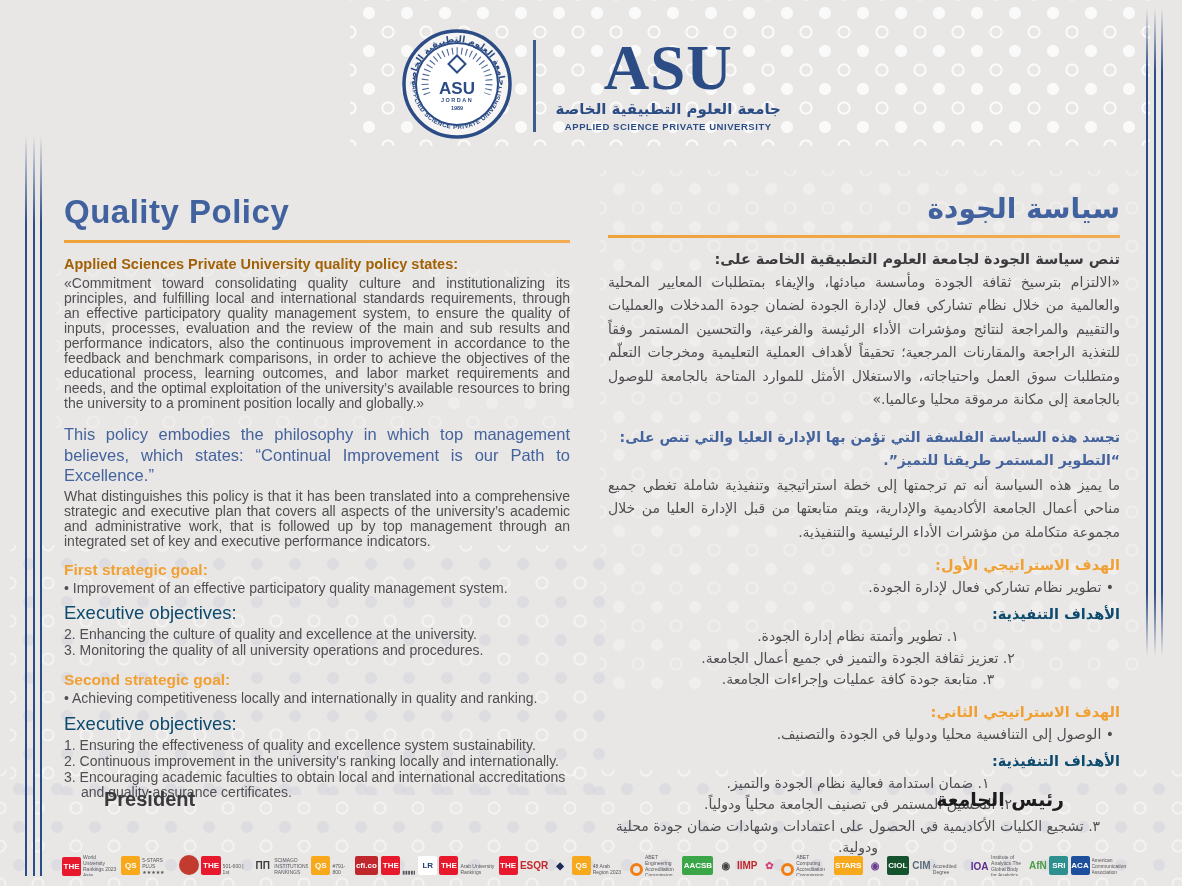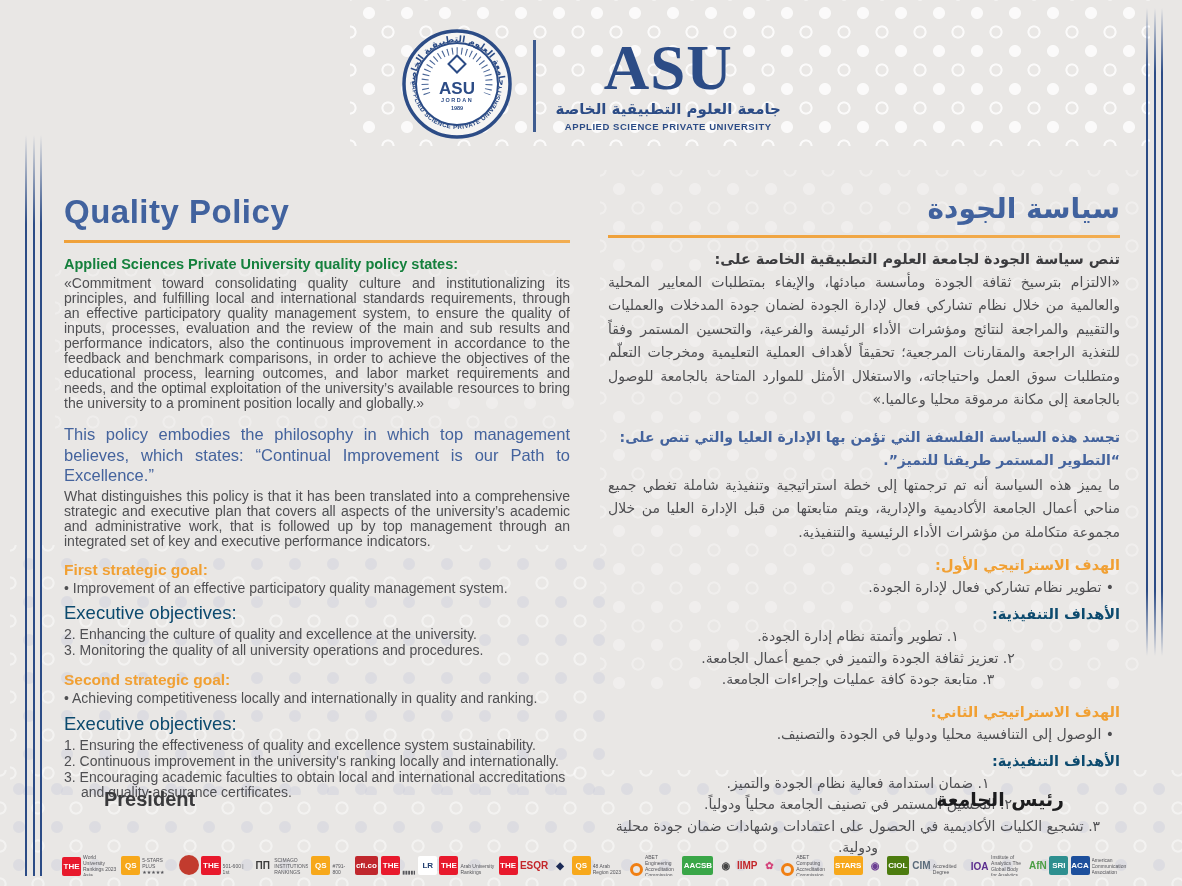--- a/index.html
+++ b/index.html
@@ -32,21 +32,21 @@
   .wm-ar{font-family:"DejaVu Sans",sans-serif;font-weight:bold;font-size:15px;margin-top:3px;}
   .wm-en{font-size:9.5px;font-weight:bold;letter-spacing:.55px;margin-top:3px;white-space:nowrap;}
 
   
   .col{position:absolute;top:194px;z-index:2;}
   .col-en{left:64px;width:506px;color:#4f4f52;}
   .col-ar{left:608px;width:512px;direction:rtl;font-family:"DejaVu Sans",sans-serif;color:#4f4f52;}
   .title{font-size:33px;font-weight:bold;color:#41629e;letter-spacing:.5px;margin:0;line-height:1.1;}
   .col-ar .title{font-size:28px;}
   .rule{height:3px;background:linear-gradient(to right,#efa13a,#f2ad51);margin:10px 0 13px;}
-  .intro-h{font-weight:bold;color:#15803d;font-size:14.5px;margin:0 0 4px;}
+  .intro-h{font-weight:bold;color:#a16207;font-size:14.5px;margin:0 0 4px;}
   .col-ar .intro-h{font-size:14.5px;color:#3c3c3f;}
   .body{font-size:14px;line-height:14.9px;text-align:justify;margin:0;}
   .col-ar .body{font-size:14px;line-height:23.5px;}
   .phil-h{color:#44639d;font-size:16.5px;line-height:20.5px;text-align:justify;margin:14px 0 3px;font-weight:normal;}
   .col-ar .phil-h{font-size:14px;line-height:23px;font-weight:bold;margin:14px 0 2px;text-align:right;}
   .goal-h{color:#f1a033;font-weight:bold;font-size:15.5px;margin:12px 0 2px;}
   .col-ar .goal-h{font-size:14.5px;margin:13px 0 3px;}
   .exec-h{color:#0c4a6e;font-size:18.5px;font-weight:normal;margin:7px 0 3px;}
   .col-ar .exec-h{font-size:14.5px;font-weight:bold;margin:8px 0 4px;}
   .bullet{text-align:left;}
@@ -241,21 +241,21 @@
         <span class="mark ring" style="color: rgb(240, 127, 19);"></span>
         <span class="cap">ABET Computing Accreditation Commission</span>
       </div>
       <div class="logo">
         <span class="mark sq" style="background: rgb(247, 168, 27); color: rgb(255, 255, 255);">STARS</span>
       </div>
       <div class="logo">
         <span class="mark bare" style="color: rgb(106, 61, 145);">◉</span>
       </div>
       <div class="logo">
-        <span class="mark sq" style="background: #4d7c0f; color: rgb(255, 255, 255);">CIOL</span>
+        <span class="mark sq" style="background: #14532d; color: rgb(255, 255, 255);">CIOL</span>
       </div>
       <div class="logo">
         <span class="mark bare" style="color: rgb(90, 107, 122);">CIM</span>
         <span class="cap">Accredited Degree</span>
       </div>
       <div class="logo">
         <span class="mark bare" style="color: rgb(91, 45, 142);">IOA</span>
         <span class="cap">Institute of Analytics  The Global Body for Analytics</span>
       </div>
       <div class="logo">

